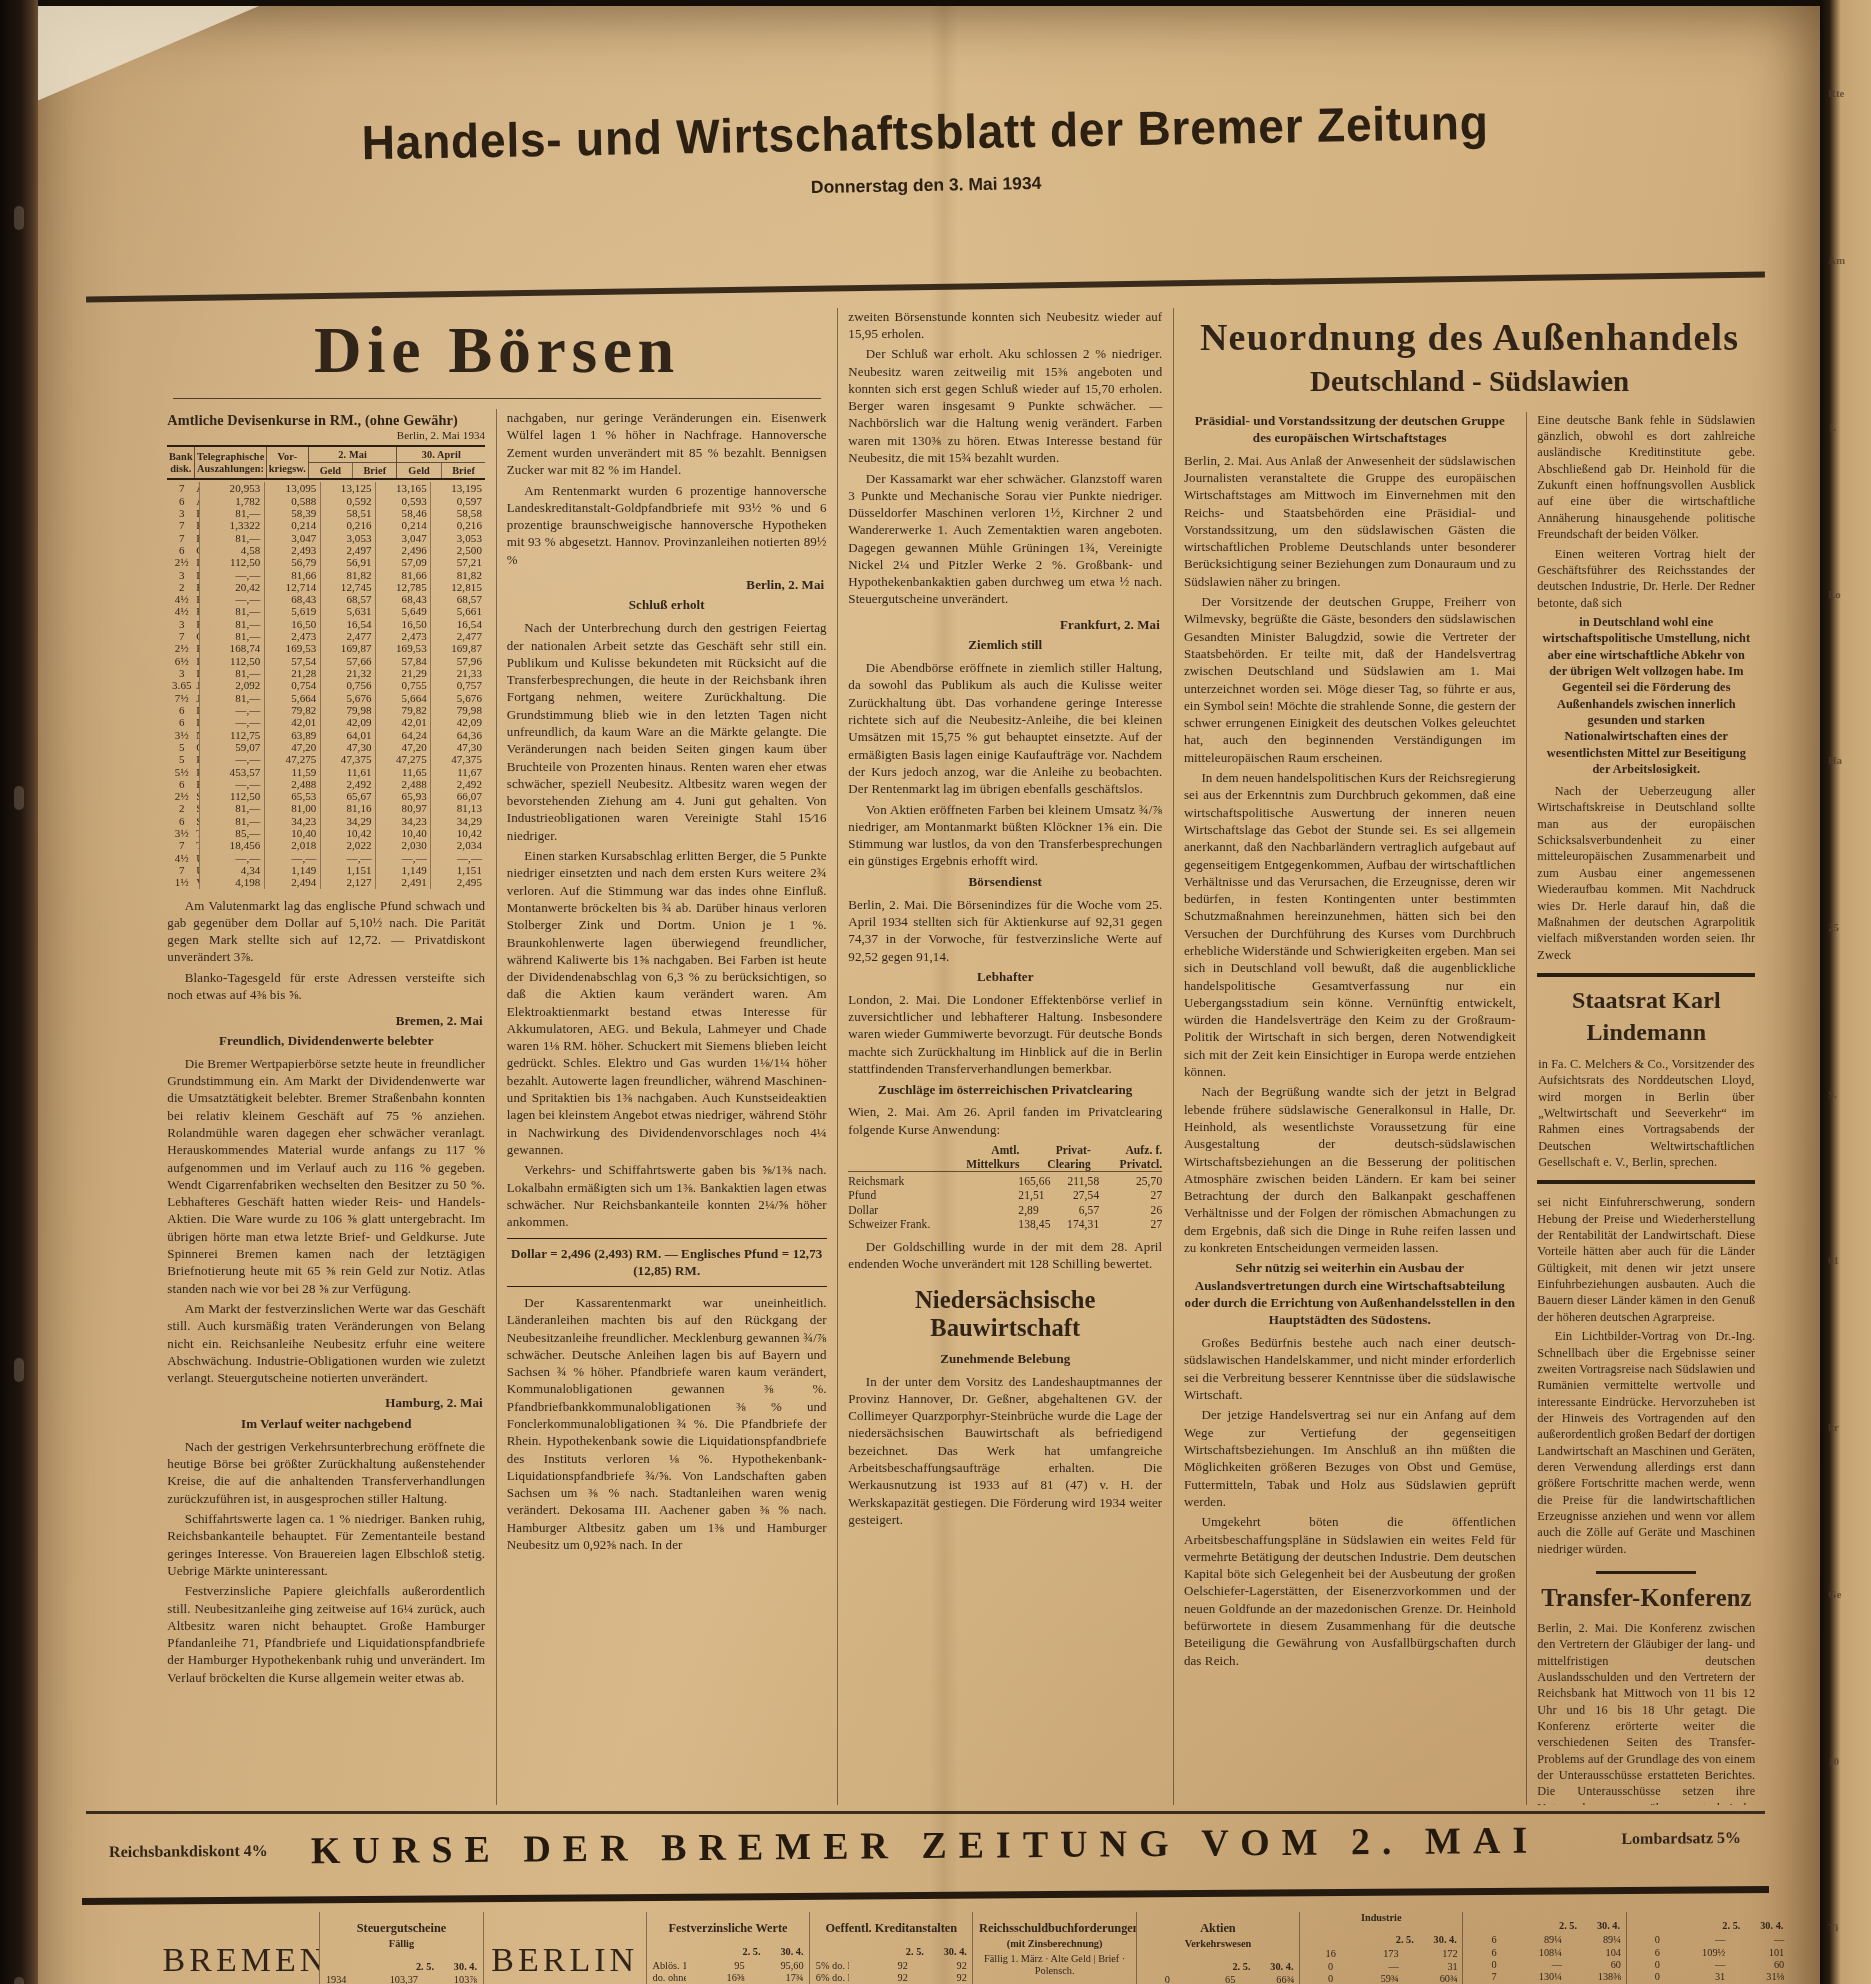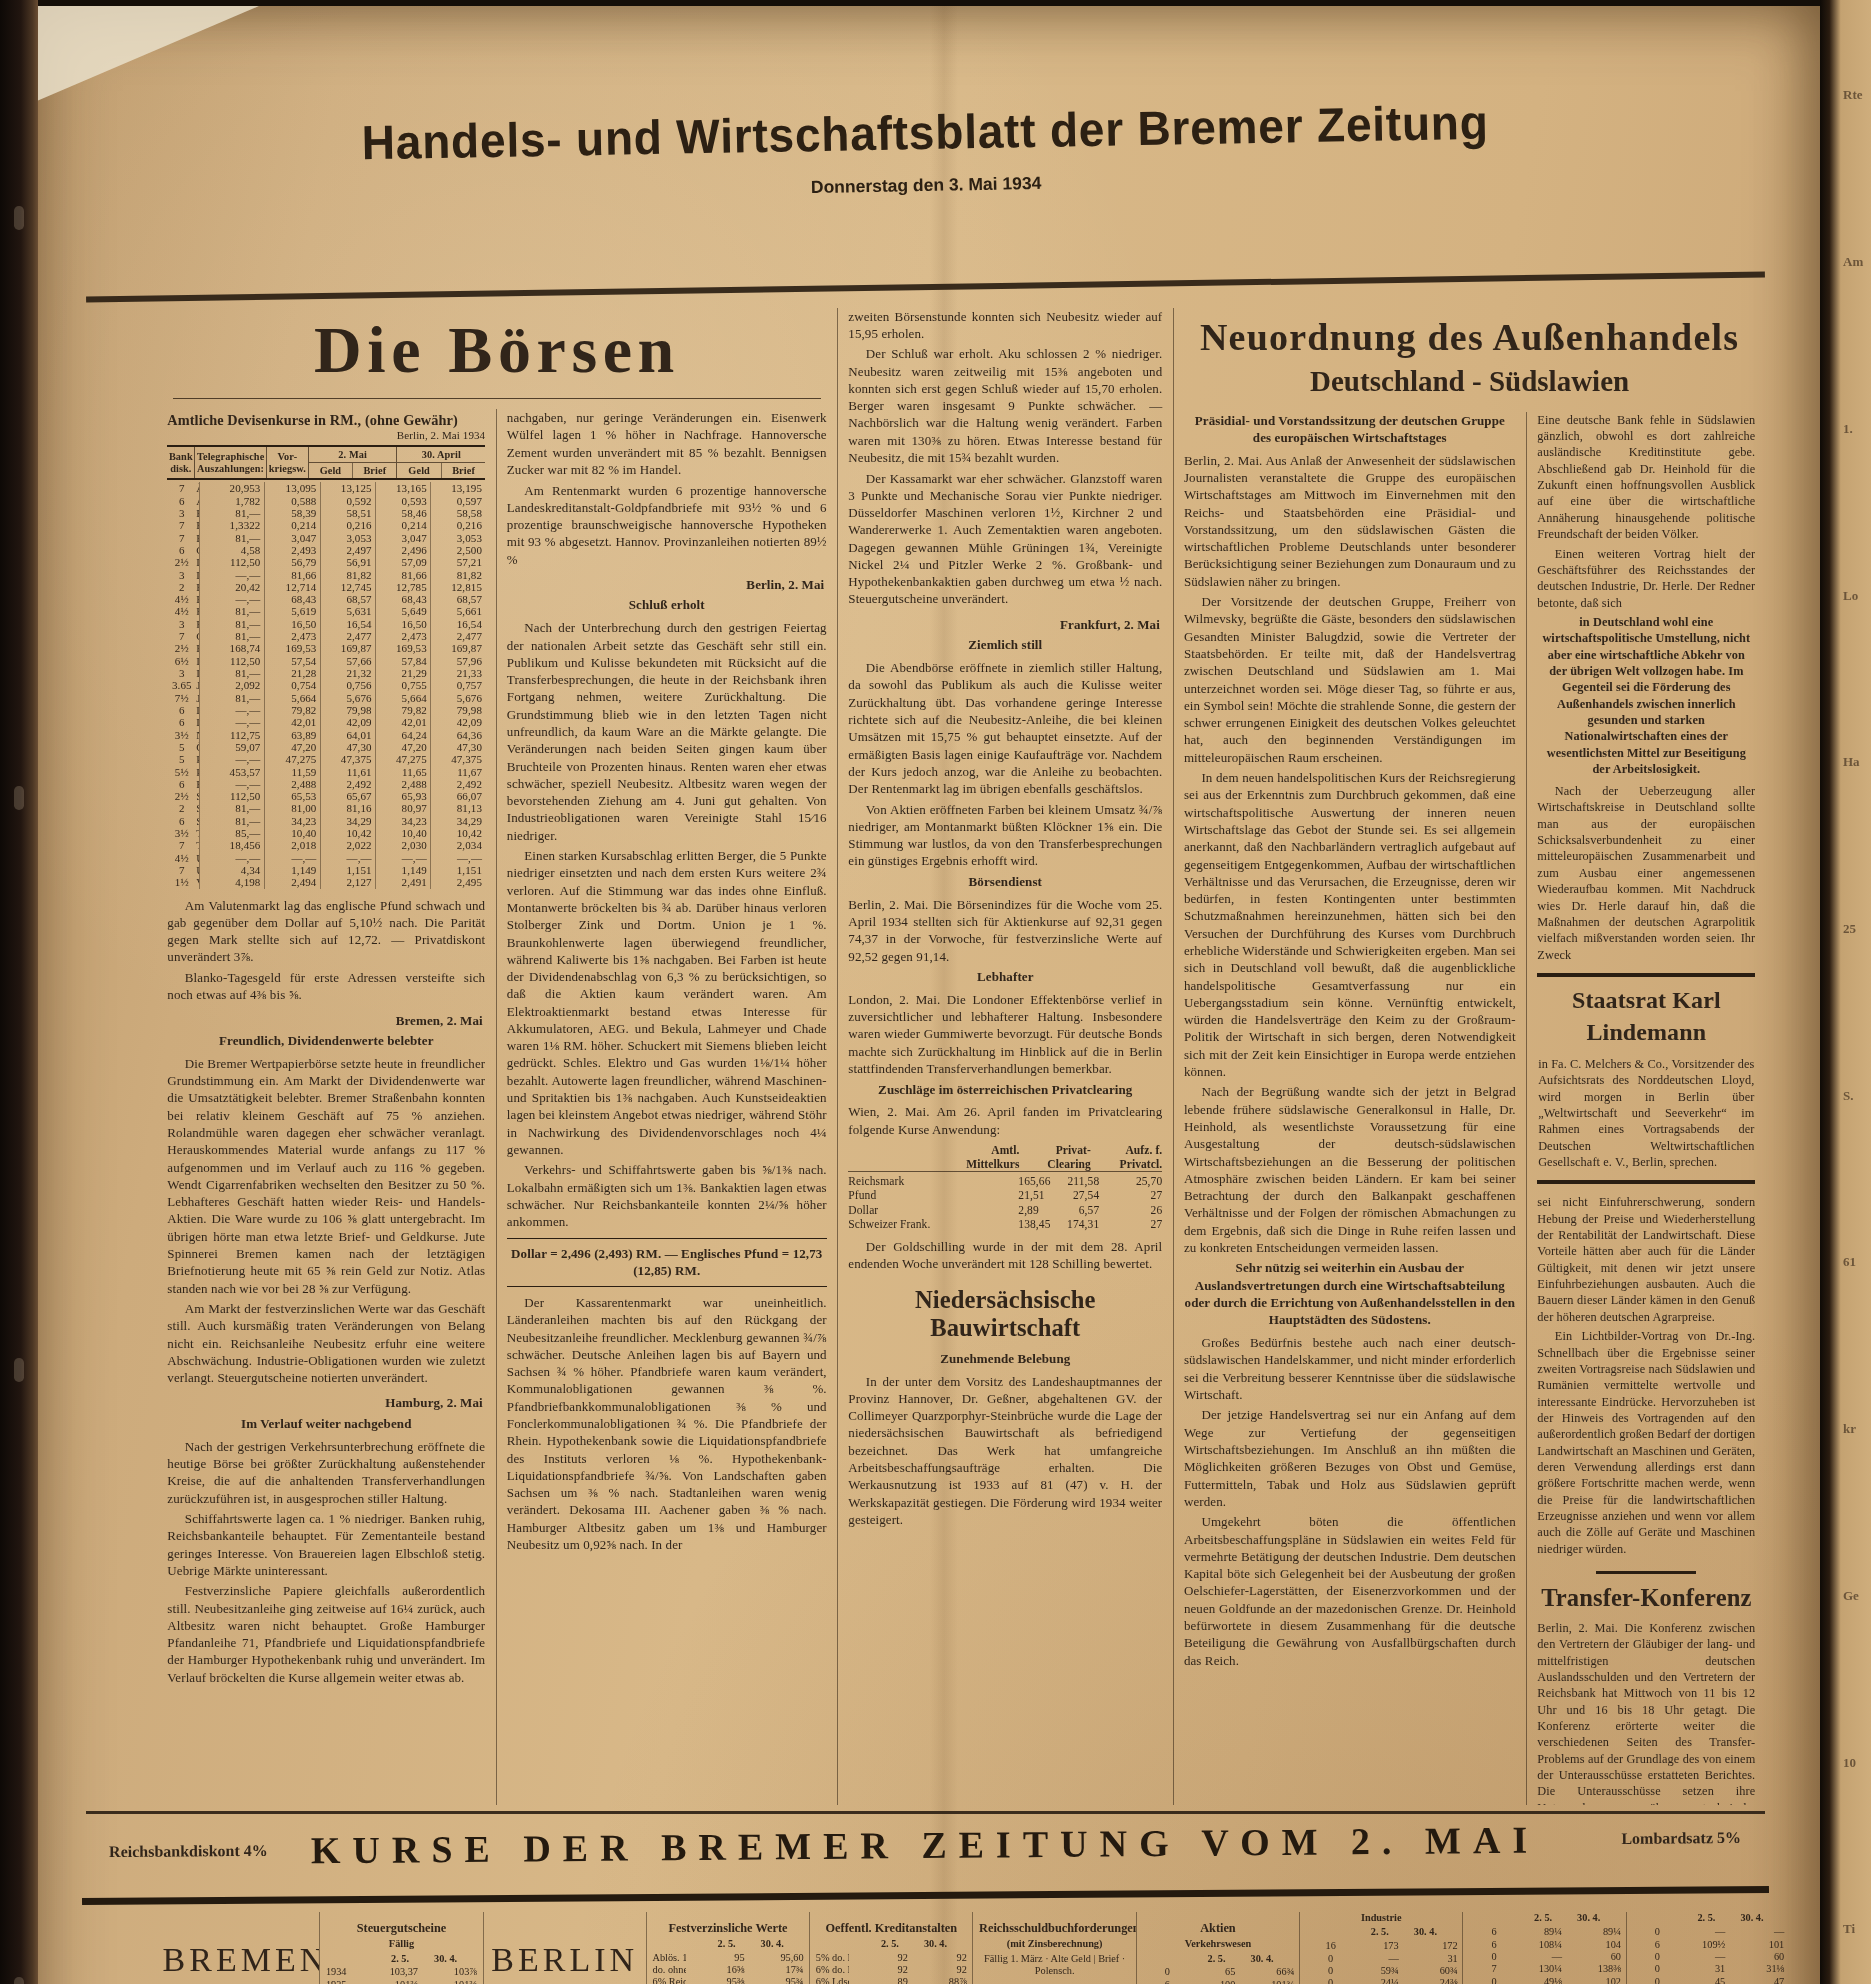--- a/index.html
+++ b/index.html
@@ -15,21 +15,21 @@
            radial-gradient(ellipse 70% 50% at 75% 80%, rgba(120,80,40,.18), rgba(0,0,0,0) 65%),
            linear-gradient(100deg,#bf9c6e 0%,#cdab7c 14%,#d8b888 42%,#d4b281 68%,#c6a171 100%);
          box-shadow:inset 0 0 71px rgba(60,35,10,.45), inset -16px 0 48px rgba(60,35,10,.30);
          color:#31251a;}
   .crease{position:absolute;top:0;left:892px;width:28px;height:2540px;
           background:linear-gradient(90deg,rgba(0,0,0,0),rgba(80,50,20,.10),rgba(0,0,0,0));}
   .corner-tl{position:absolute;left:0;top:0;width:222px;height:95px;background:#e9dfc9;
              clip-path:polygon(0 0,100% 0,0 100%);opacity:.85;}
   .neighbor{position:absolute;right:0;top:0;width:52px;height:2605px;
             background:linear-gradient(90deg,#0e0a06 0%,#2a1c10 18%,#c4a271 40%,#cfae7d 100%);}
-  .neighbor .frag{position:absolute;left:23px;font-size:13px;color:#4d3a26;opacity:.75;font-weight:bold;}
+  .neighbor .frag{position:absolute;left:8px;font-size:11px;color:#4d3a26;opacity:.75;font-weight:bold;}
   
   .masthead{position:absolute;left:64px;top:99px;width:1647px;text-align:center;transform:rotate(-1.05deg);}
   .mast-title{font-family:"Liberation Sans",sans-serif;font-weight:bold;font-size:48px;letter-spacing:0.8px;
               color:#2c2013;transform:scaleX(.96);white-space:nowrap;}
   .mast-date{margin-top:15px;font-family:"Liberation Sans",sans-serif;font-weight:bold;font-size:17.5px;color:#2c2013;}
   .mast-rule{position:absolute;left:48px;top:278px;width:1679px;height:6px;background:#2a1e12;transform:rotate(-.85deg);opacity:.92;}
   
   .maintext{position:absolute;left:119px;top:302px;width:1632px;height:1497px;display:flex;overflow:hidden;}
   .colgroup{display:flex;flex-direction:column;}
   .twocols{display:flex;flex:1;min-height:0;}
@@ -82,21 +82,21 @@
   .banner-rule-bot{position:absolute;left:44px;top:1886px;width:1687px;height:6.7px;background:#241a0f;transform:rotate(-.4deg);}
   
   .kurse{position:absolute;left:119px;top:1906px;width:1632px;height:621px;display:flex;overflow:hidden;
          font-size:10.3px;line-height:1.2;}
   .kcol{flex:1;padding:0 5.6px;overflow:hidden;}
   .kcol+.kcol{border-left:1.2px solid rgba(48,33,18,.5);}
   .klabel{font-size:34px;letter-spacing:4px;text-align:center;margin:28px 0 24px;color:#31251a;}
   .ktitle{font-weight:bold;font-size:12.3px;text-align:center;margin:10.3px 0 2.4px;line-height:1.1;}
   .knote{font-weight:bold;font-size:10.3px;text-align:center;margin:0 0 2.4px;}
   .khead{display:flex;font-weight:bold;margin:0.8px 0 1.6px;}
-  .khead .sp{flex:1;} .khead .hc{width:43px;}
+  .khead .sp{flex:1;} .khead .hc{width:43px;text-align:right;margin-top:8px;}
   .krow{display:flex;gap:16px;}
   .krow .rn{flex:1;white-space:nowrap;overflow:hidden;}
   .krow .rd{width:18px;text-align:center;flex:none;}
   .krow .rc{width:43px;text-align:right;flex:none;}
   
   .mtable .krow .rc{width:47px;}
 </style>
 </head>
 <body>
 

